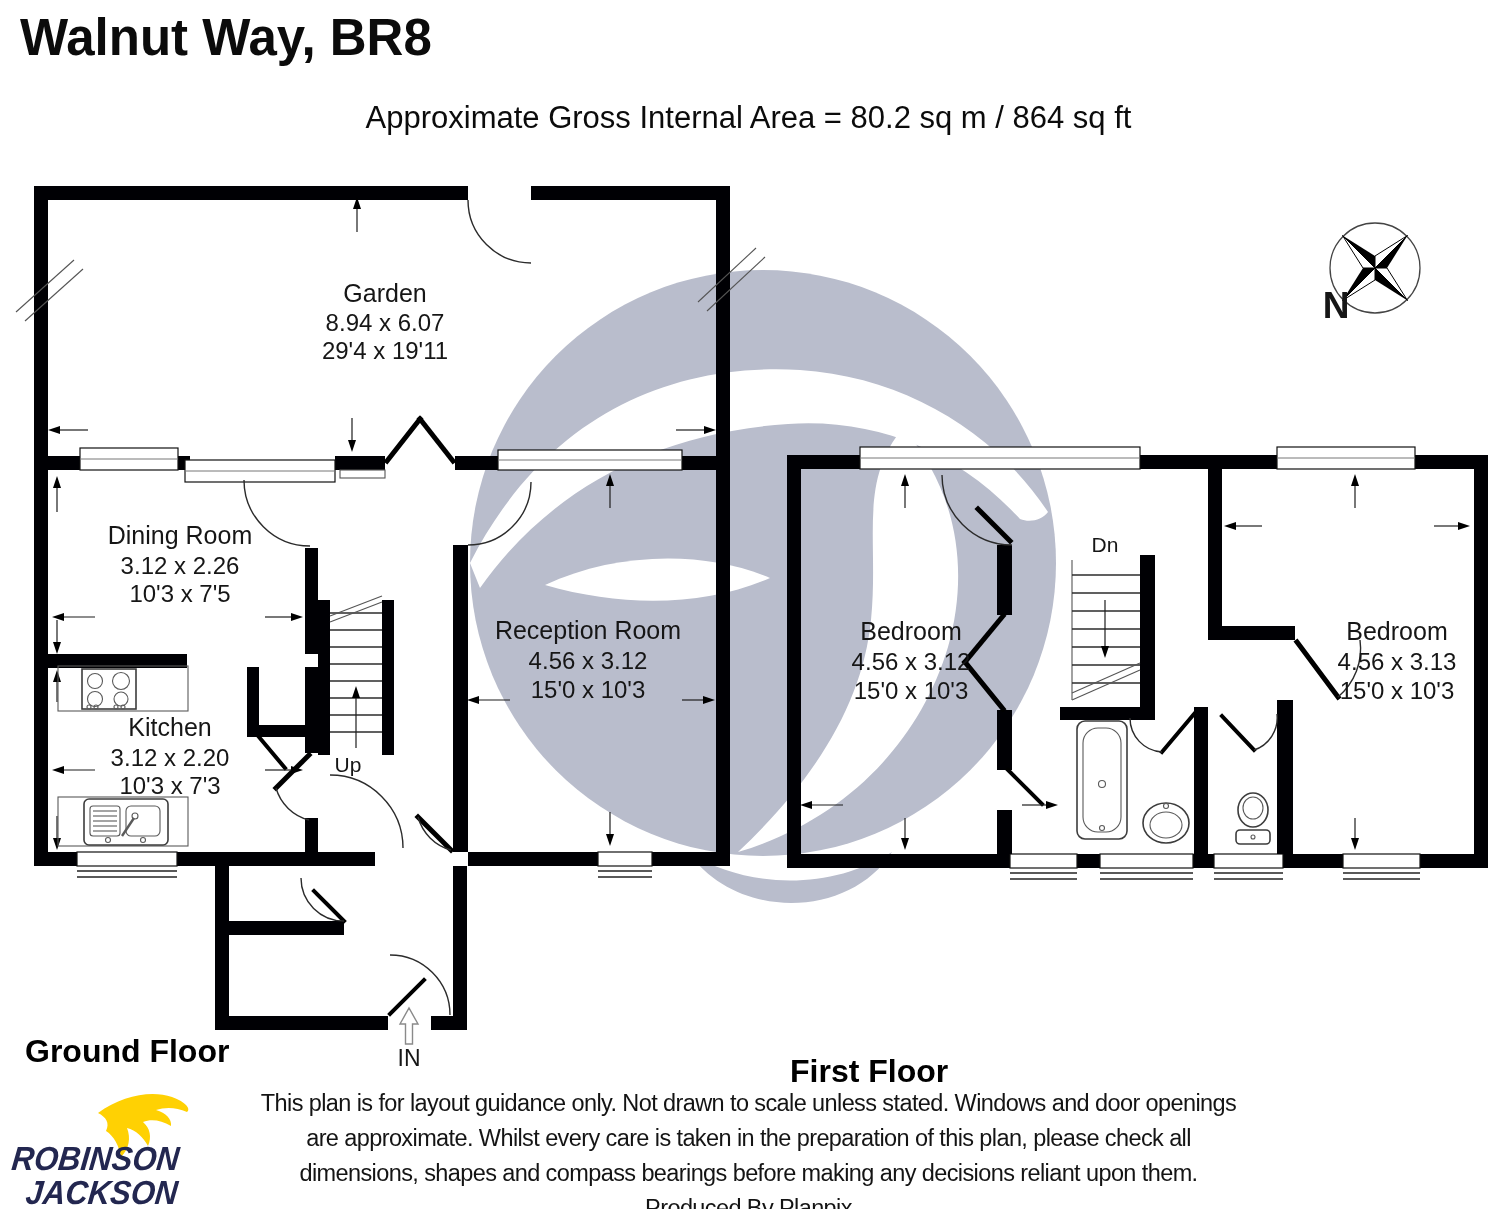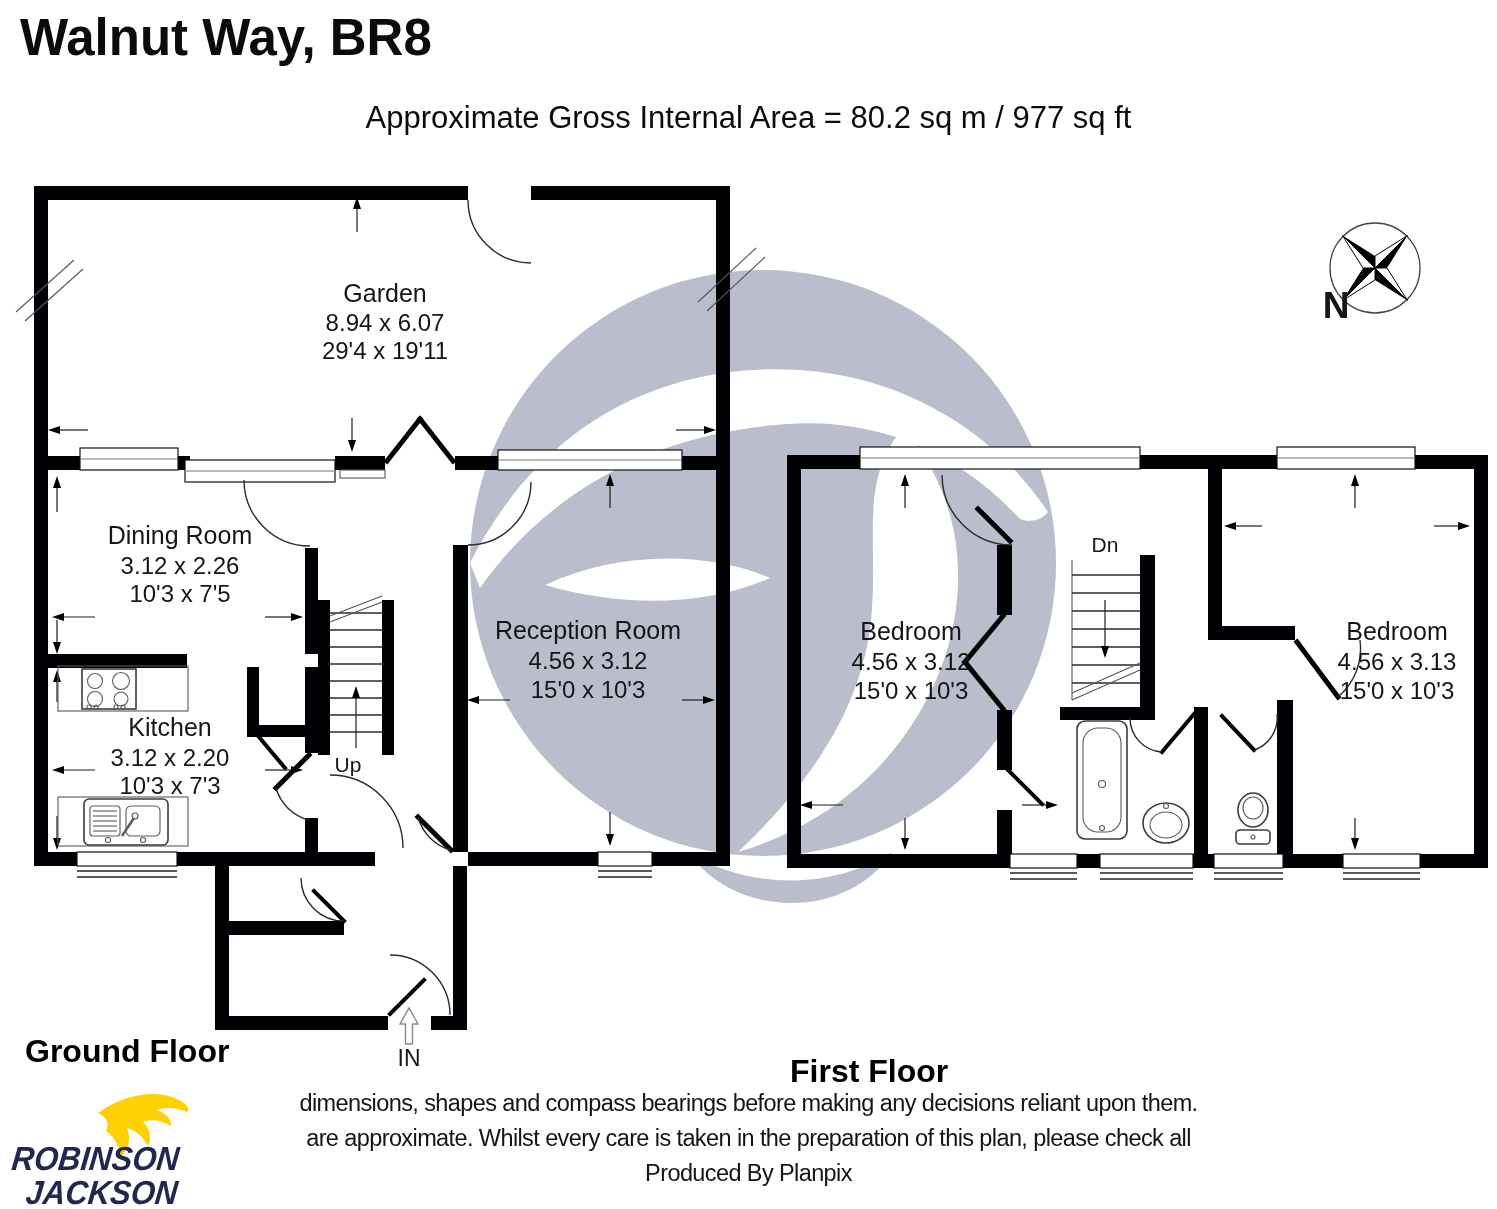--- a/index.html
+++ b/index.html
@@ -32,21 +32,21 @@
   .logoword{font-style:italic;font-weight:bold;color:#232750;font-size:31px;letter-spacing:0;
       transform:skewX(-6deg) scaleY(1.08);transform-origin:left;line-height:34px;white-space:nowrap;}
   #logo-word2{margin-left:14px;}
 </style>
 </head>
 <body>
 
 <div id="page">
 
   <div id="title">Walnut Way, BR8</div>
-  <div id="subtitle">Approximate Gross Internal Area =  80.2 sq m / 977 sq ft</div>
+  <div id="subtitle">Approximate Gross Internal Area =  80.2 sq m / 864 sq ft</div>
 
   <svg id="plan-svg" width="1497" height="1209" viewBox="0 0 1497 1209">
 
     <g>
       <circle cx="763" cy="563" r="293" fill="#b9bdcc"></circle>
       <path fill="#ffffff" d="M 470 563 C 540 425 660 362 800 370 C 905 377 995 432 1048 512 C 1042 520 1030 523 1020 519 C 958 452 878 418 788 424 C 652 433 548 492 480 588 Z"></path>
       <path fill="#ffffff" d="M 903 428 C 952 484 972 562 948 647 C 918 747 840 822 738 852 C 818 777 863 700 871 620 C 879 540 858 482 903 428 Z"></path>
       <path fill="#ffffff" d="M 545 585 C 615 552 705 550 770 578 C 705 606 625 608 545 585 Z"></path>
       <path fill="#ffffff" d="M 470 610 C 498 742 598 840 738 868 C 636 880 528 818 482 700 Z"></path>
       <path fill="#b9bdcc" d="M 688 852 C 748 890 832 890 892 852 C 850 918 738 922 688 852 Z"></path>
@@ -373,22 +373,23 @@
       <text x="1336" y="318" style="font-size:37px;font-weight:600;text-anchor:middle;">N</text>
     </g>
 
     <path fill="#ffd103" d="M 98 1113 C 122 1095 152 1090 172 1097 C 186 1102 191 1109 187 1112 C 176 1107 165 1107 156 1110 C 166 1113 172 1119 171 1126 C 161 1120 151 1119 143 1122 C 150 1128 152 1137 148 1146 C 143 1137 136 1130 127 1128 C 131 1138 129 1149 121 1157 C 119 1146 114 1136 106 1131 C 110 1123 106 1117 98 1113 Z"></path>
   </svg>
 
   <div class="floorlab" style="left:25px;top:1033px;">Ground Floor</div>
   <div class="floorlab" style="left:790px;top:1033px;margin-top:20px;">First Floor</div>
 
   <div id="disclaimer">
+    <div>This plan is for layout guidance only. Not drawn to scale unless stated. Windows and door openings</div>
+    <div>are approximate. Whilst every care is taken in the preparation of this plan, please check all</div>
     <div>dimensions, shapes and compass bearings before making any decisions reliant upon them.</div>
-    <div>are approximate. Whilst every care is taken in the preparation of this plan, please check all</div>
     <div>Produced By Planpix</div>
   </div>
 
   <div id="logo">
     <div style="height:52px;"></div>
     <div class="logoword" id="logo-word1">ROBINSON</div>
     <div class="logoword" id="logo-word2">JACKSON</div>
   </div>
 
 </div>

